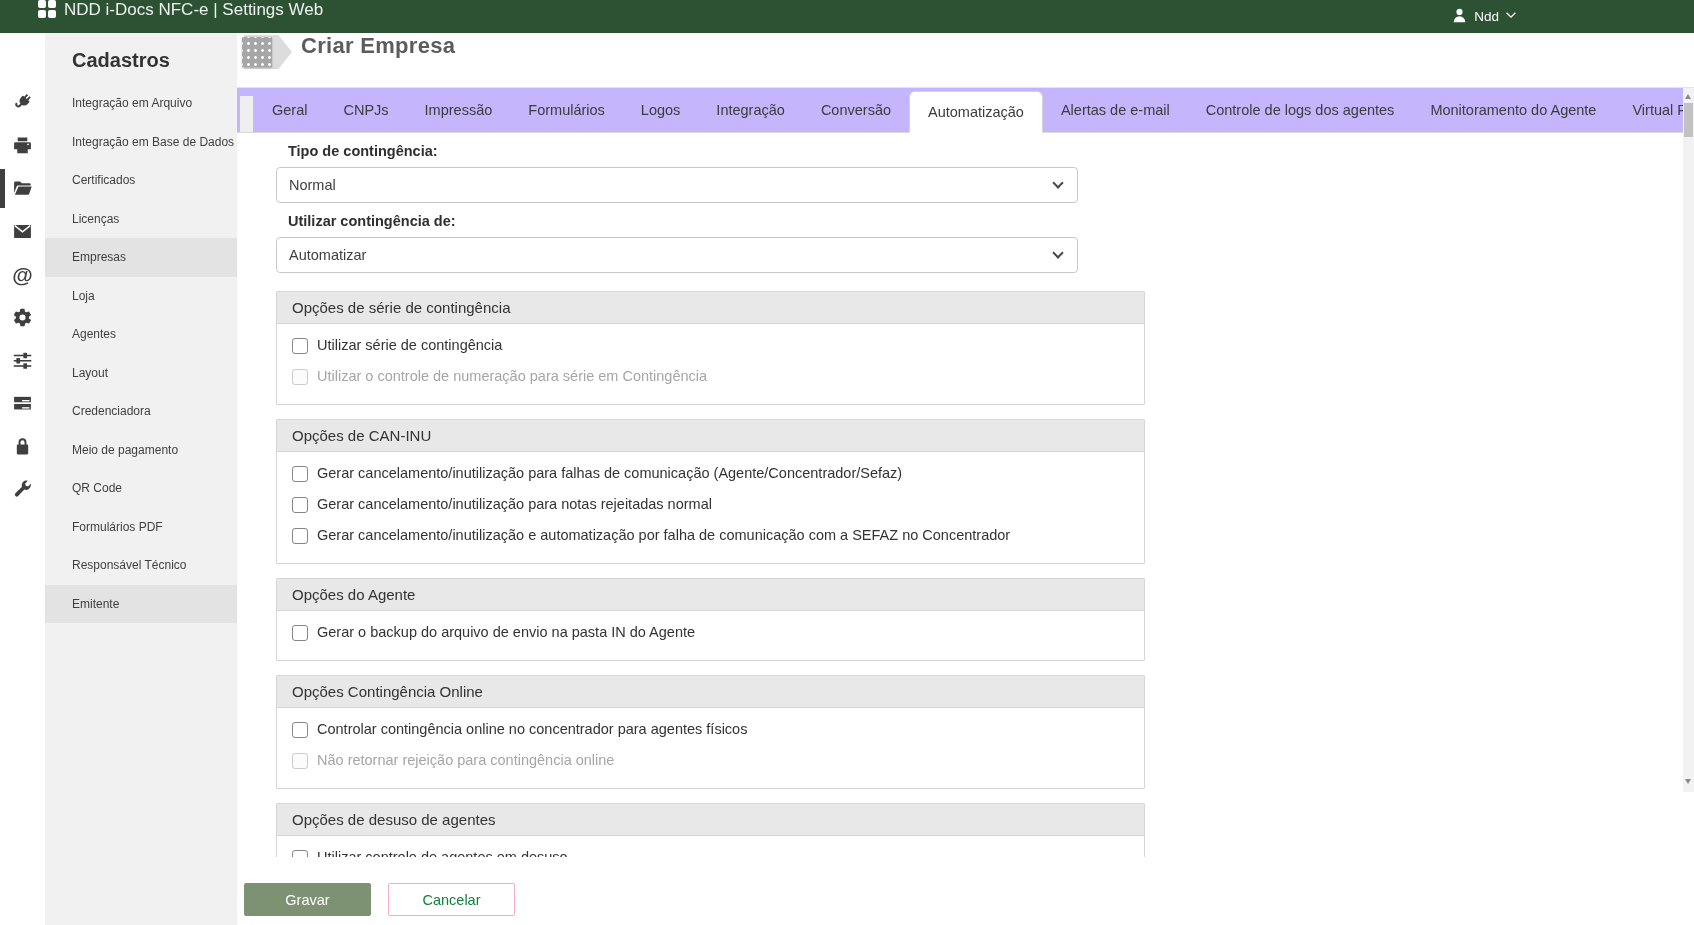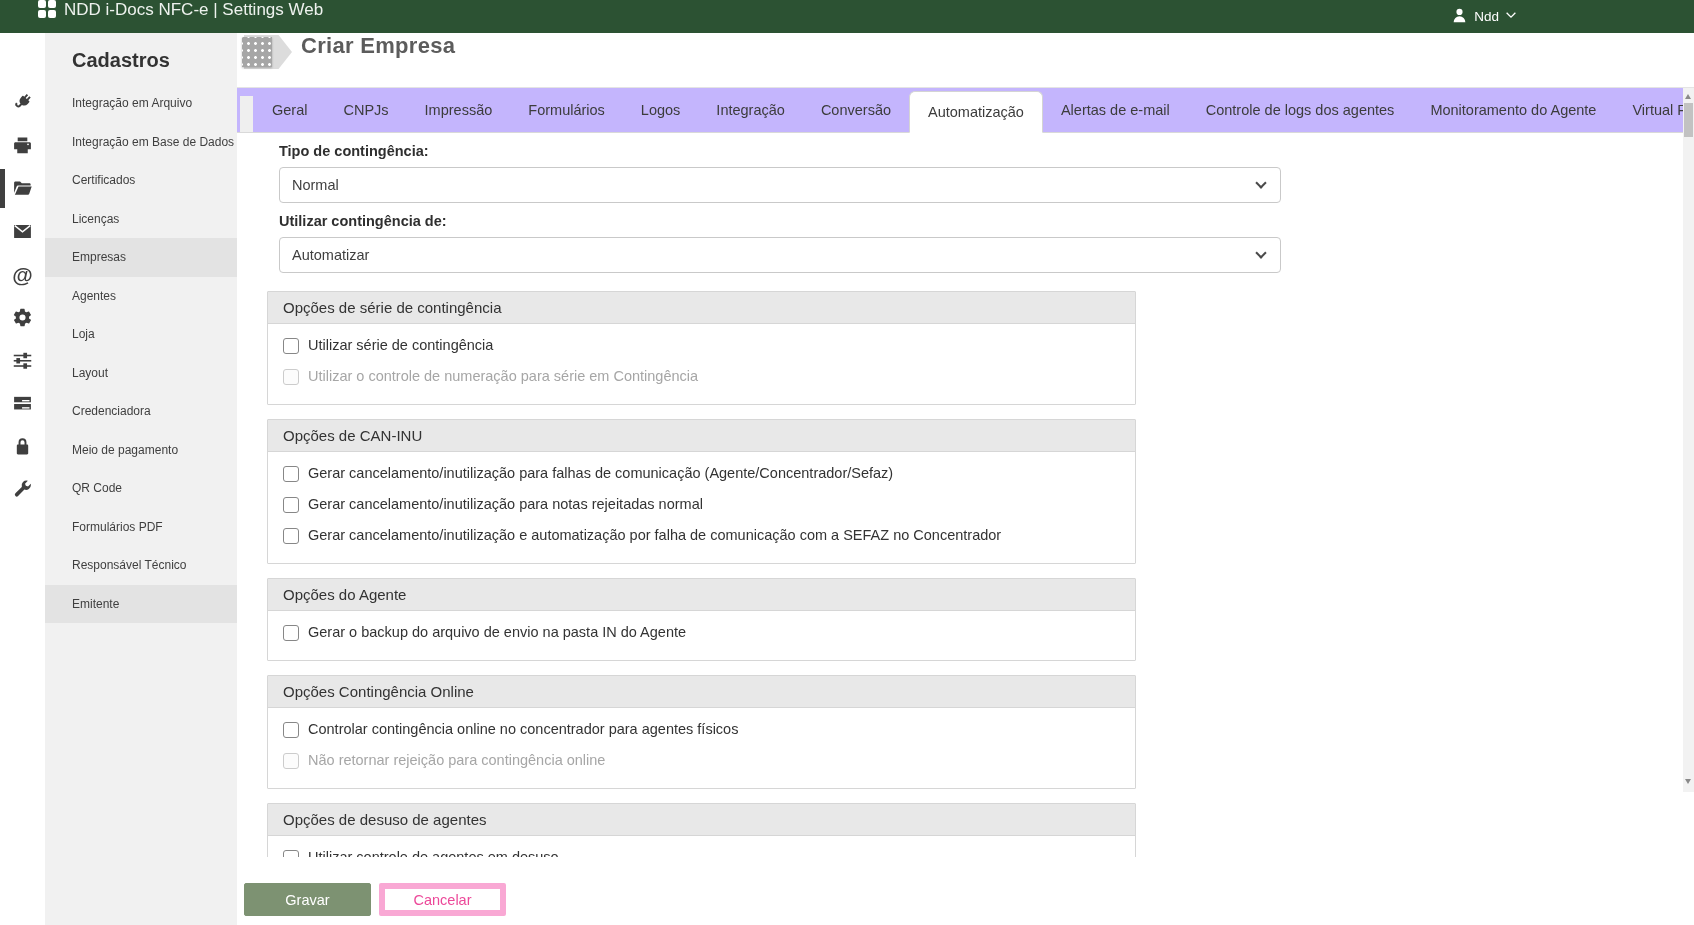--- a/index.html
+++ b/index.html
@@ -48,49 +48,49 @@
   
   .tabbar{height:45px;border-bottom:1px solid #d9d9d9;display:flex;align-items:flex-end;
     padding-left:3px;position:relative;background:#c4b5fd}
   .tab-lead{width:13px;height:36px;background:#efefef;margin-right:1px;flex:none}
   .tab{height:44px;display:flex;align-items:center;padding:0 18px;font-size:14.5px;color:#3c3c3c;
     cursor:pointer;white-space:nowrap}
   .tab.active{border:1px solid #d4d4d4;border-bottom:1px solid #fff;border-radius:6px 6px 0 0;
     margin-bottom:-1px;background:#fff;height:42px}
 
   
-  .scrollarea{position:absolute;top:100px;left:8px;right:11px;height:724px;overflow:hidden;
+  .scrollarea{position:absolute;top:100px;left:17px;right:11px;height:724px;overflow:hidden;
     padding:10px 0 0 22px}
   .field-label{font-size:14.5px;line-height:17px;font-weight:700;color:#2f2f2f;margin:0 0 7px 12px}
   .field-label.second{margin-top:10px}
-  .select-wrap{position:relative;width:1002px;margin-left:12px}
+  .select-wrap{position:relative;width:802px;}
   .select-wrap select{width:100%;height:36px;border:1px solid #c9c9c9;border-radius:4px;background:#fff;
     appearance:none;-webkit-appearance:none;-moz-appearance:none;padding:0 32px 0 12px;
     font-size:14.5px;color:#3f3f3f;font-family:inherit;cursor:pointer}
   .select-chev{position:absolute;right:16px;top:12px;width:8px;height:8px;border-right:2px solid #4a4a4a;
     border-bottom:2px solid #4a4a4a;transform:rotate(45deg);pointer-events:none}
 
   .cards{margin-top:18px;width:869px}
   .card{border:1px solid #d6d6d6;border-radius:1px;margin-bottom:14px;background:#fff}
   .card-header{height:32px;background:#e8e8e8;border-bottom:1px solid #d6d6d6;display:flex;
     align-items:center;padding-left:15px;font-size:15px;color:#333}
   .card-body{padding:6px 0 12px}
   .opt{display:flex;align-items:center;padding:7px 15px;font-size:14.5px;line-height:17px;color:#333}
   .opt .cb{width:16px;height:16px;border:1px solid #878787;border-radius:3px;background:#fff;
     flex:none;cursor:pointer}
   .opt .lbl{margin-left:9px}
   .opt.disabled .cb{border-color:#cccccc;background:#fcfcfc;cursor:default}
   .opt.disabled .lbl{color:#a6a6a6}
 
   
   .actions{position:absolute;left:0;right:11px;bottom:0;height:68px;padding:26px 0 0 7px;
-    display:flex;gap:8px;background:#fff}
+    display:flex;gap:17px;background:#fff}
   .btn{height:33px;width:127px;font-size:14.5px;font-family:inherit;cursor:pointer;border-radius:2px}
   .btn-save{background:var(--save);border:1px solid var(--save);color:#fff}
-  .btn-cancel{background:#fff;border:6px solid #f9a8d4;color:#ec4899}
+  .btn-cancel{background:#fff;border:1px solid #f9a8d4;color:#15803d}
 
   
   .scrollbar{position:absolute;top:55px;right:0;width:11px;height:704px;background:#f2f2f2}
   .sb-up,.sb-down{position:absolute;left:2px;width:0;height:0;border-left:3.5px solid transparent;
     border-right:3.5px solid transparent;cursor:pointer}
   .sb-up{top:6px;border-bottom:5px solid #8a8a8a}
   .sb-down{bottom:8px;border-top:5px solid #8a8a8a}
   .sb-thumb{position:absolute;top:15px;left:1px;width:9px;height:34px;background:#c2c2c2;cursor:pointer}
 </style>
 </head>
@@ -187,22 +187,22 @@
 <div class="stray">F</div>
 
 <div class="menupanel">
   <div class="menu-heading">Cadastros</div>
   <div class="menu-list" id="menu-list">
       <div class="menu-item">Integração em Arquivo</div>
       <div class="menu-item">Integração em Base de Dados</div>
       <div class="menu-item">Certificados</div>
       <div class="menu-item">Licenças</div>
       <div class="menu-item highlighted">Empresas</div>
+      <div class="menu-item">Loja</div>
       <div class="menu-item">Agentes</div>
-      <div class="menu-item">Loja</div>
       <div class="menu-item">Layout</div>
       <div class="menu-item">Credenciadora</div>
       <div class="menu-item">Meio de pagamento</div>
       <div class="menu-item">QR Code</div>
       <div class="menu-item">Formulários PDF</div>
       <div class="menu-item">Responsável Técnico</div>
       <div class="menu-item highlighted">Emitente</div>
     </div>
 </div>
 

